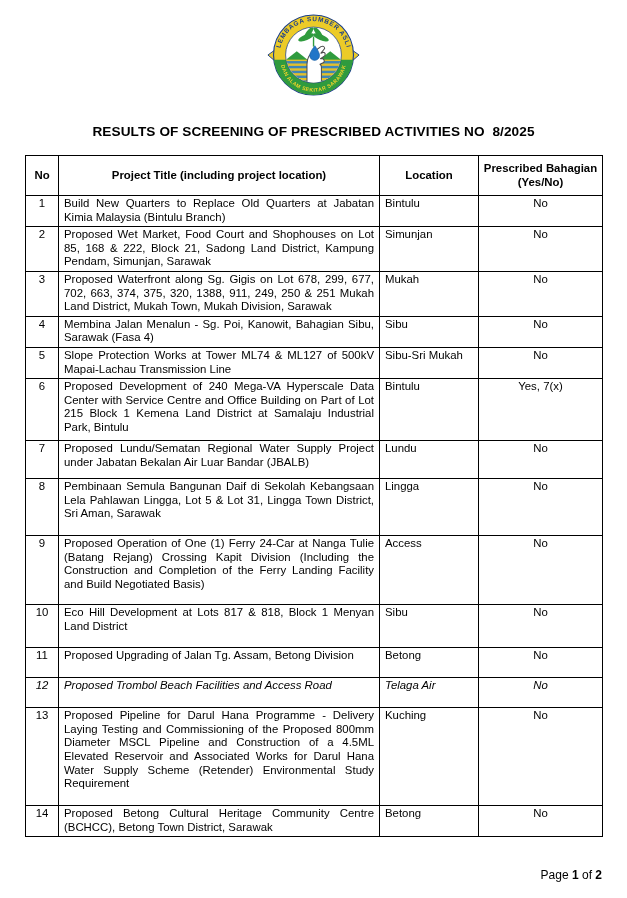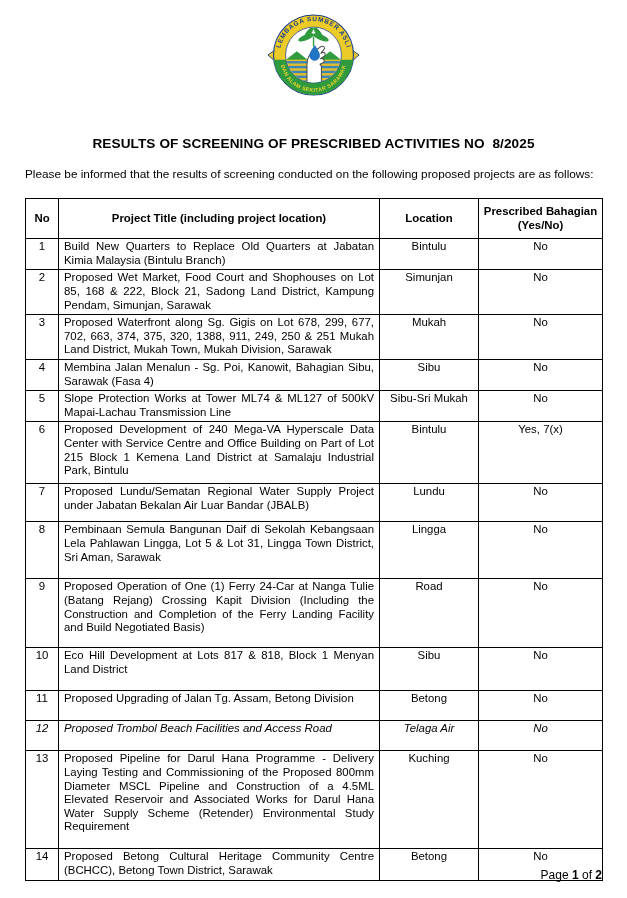--- a/index.html
+++ b/index.html
@@ -3,38 +3,38 @@
 <meta charset="utf-8">
 <style>
   html,body{margin:0;padding:0;background:#fff;}
   body{
     width:627px;height:898px;position:relative;
     font-family:"Liberation Sans", sans-serif;color:#000;overflow:hidden;
   }
   .page{padding:12px 25px 0 25px;}
   .logo-wrap{text-align:center;height:88px;}
   .doc-title{
-    margin-top:36px;text-align:center;font-weight:bold;font-size:13.6px;
+    margin-top:24px;text-align:center;font-weight:bold;font-size:13.6px;
     white-space:pre-wrap;letter-spacing:0.1px;
   }
   .intro{margin-top:15px;font-size:11.8px;line-height:1.38;}
   table.results{
     border-collapse:collapse;table-layout:fixed;width:577px;margin-top:16px;
   }
   table.results th, table.results td{
     border:1px solid #000;font-size:11.4px;line-height:13.6px;
     vertical-align:top;padding:1px 5px 2px 5px;overflow:hidden;
   }
   table.results th{
     font-weight:bold;text-align:center;vertical-align:middle;padding:3px 2px;
   }
   thead tr{height:40px;}
   td.c-no{text-align:center;padding-left:1px;padding-right:1px;}
   td.c-title{text-align:justify;}
-  td.c-loc{text-align:center;}
+  td.c-loc{text-align:left;}
   td.c-act{text-align:center;}
   tbody tr:nth-child(1){height:26px;}
   tbody tr:nth-child(2){height:41px;}
   tbody tr:nth-child(3){height:42px;}
   tbody tr:nth-child(4){height:28px;}
   tbody tr:nth-child(5){height:28px;}
   tbody tr:nth-child(6){height:62px;}
   tbody tr:nth-child(7){height:38px;}
   tbody tr:nth-child(8){height:57px;}
   tbody tr:nth-child(9){height:69px;}
@@ -97,21 +97,20 @@
         <textPath href="#arcTop" startOffset="50%" text-anchor="middle">LEMBAGA SUMBER ASLI</textPath>
       </text>
       <text font-size="5.6" font-weight="bold" fill="#f2d429" letter-spacing="0.5" font-family="Liberation Sans, sans-serif">
         <textPath href="#arcBot" startOffset="50%" text-anchor="middle">DAN ALAM SEKITAR SARAWAK</textPath>
       </text>
     </svg>
   </div>
 
   <div class="doc-title">RESULTS OF SCREENING OF PRESCRIBED ACTIVITIES NO  8/2025</div>
 
-  <div class="intro">Please be informed that the results of screening conducted on the following proposed projects are as follows:</div>
 
   <table class="results">
     <colgroup>
       <col style="width:33px">
       <col style="width:321px">
       <col style="width:99px">
       <col style="width:124px">
     </colgroup>
     <thead>
       <tr>
@@ -169,21 +168,21 @@
       </tr>
       <tr>
         <td class="c-no">8</td>
         <td class="c-title">Pembinaan Semula Bangunan Daif di Sekolah Kebangsaan Lela Pahlawan Lingga, Lot 5 &amp; Lot 31, Lingga Town District, Sri Aman, Sarawak</td>
         <td class="c-loc">Lingga</td>
         <td class="c-act">No</td>
       </tr>
       <tr>
         <td class="c-no">9</td>
         <td class="c-title">Proposed Operation of One (1) Ferry 24-Car at Nanga Tulie (Batang Rejang) Crossing Kapit Division (Including the Construction and Completion of the Ferry Landing Facility and Build Negotiated Basis)</td>
-        <td class="c-loc">Road</td>
+        <td class="c-loc">Access</td>
         <td class="c-act">No</td>
       </tr>
       <tr>
         <td class="c-no">10</td>
         <td class="c-title">Eco Hill Development at Lots 817 &amp; 818, Block 1 Menyan Land District</td>
         <td class="c-loc">Sibu</td>
         <td class="c-act">No</td>
       </tr>
       <tr>
         <td class="c-no">11</td>

